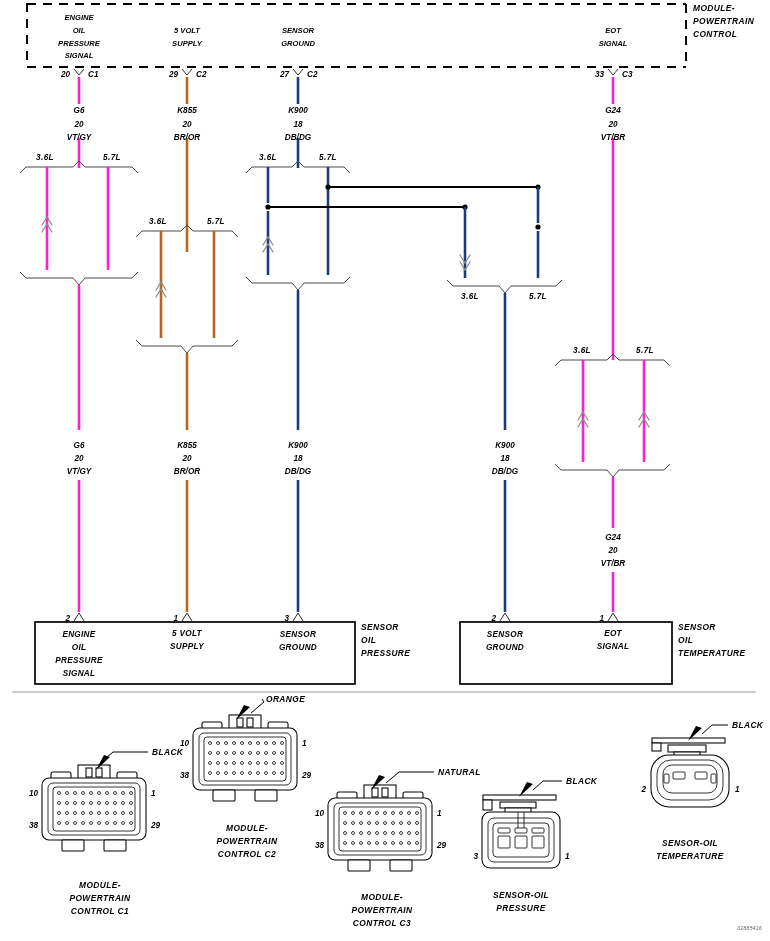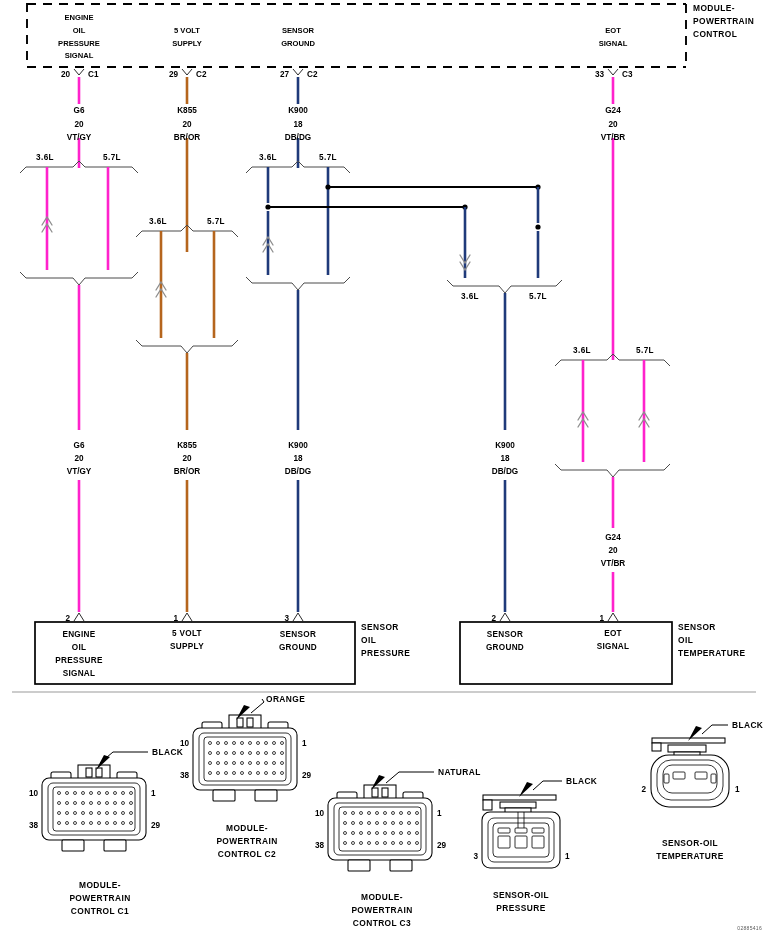--- a/index.html
+++ b/index.html
@@ -7,21 +7,21 @@
     margin: 0; padding: 0;
     background: #ffffff;
   }
   body {
     width: 770px; height: 941px;
     position: relative;
     font-family: "Liberation Sans", sans-serif;
     color: #000000;
     overflow: hidden;
   }
-  #sheet { position: absolute; inset: 0; }
+  #sheet { position: absolute; inset: 0; font-style: italic; }
   svg#diagram { position: absolute; left: 0; top: 0; width: 770px; height: 941px; }
 
   text { font-family: "Liberation Sans", sans-serif; fill: #000; }
   .t-hdr   { font-size: 8.4px; letter-spacing: .4px; font-weight: 700; }
   .t-pin   { font-size: 8.2px; font-weight: 700; }
   .t-wire  { font-size: 8.2px; font-weight: 700; }
   .t-eng   { font-size: 7.6px; font-weight: 700; }
   .t-box   { font-size: 8.2px; font-weight: 700; letter-spacing: .3px; }
   .t-cap   { font-size: 8.2px; font-weight: 700; letter-spacing: .4px; }
   .t-conn  { font-size: 8.4px; font-weight: 700; letter-spacing: .4px; }

